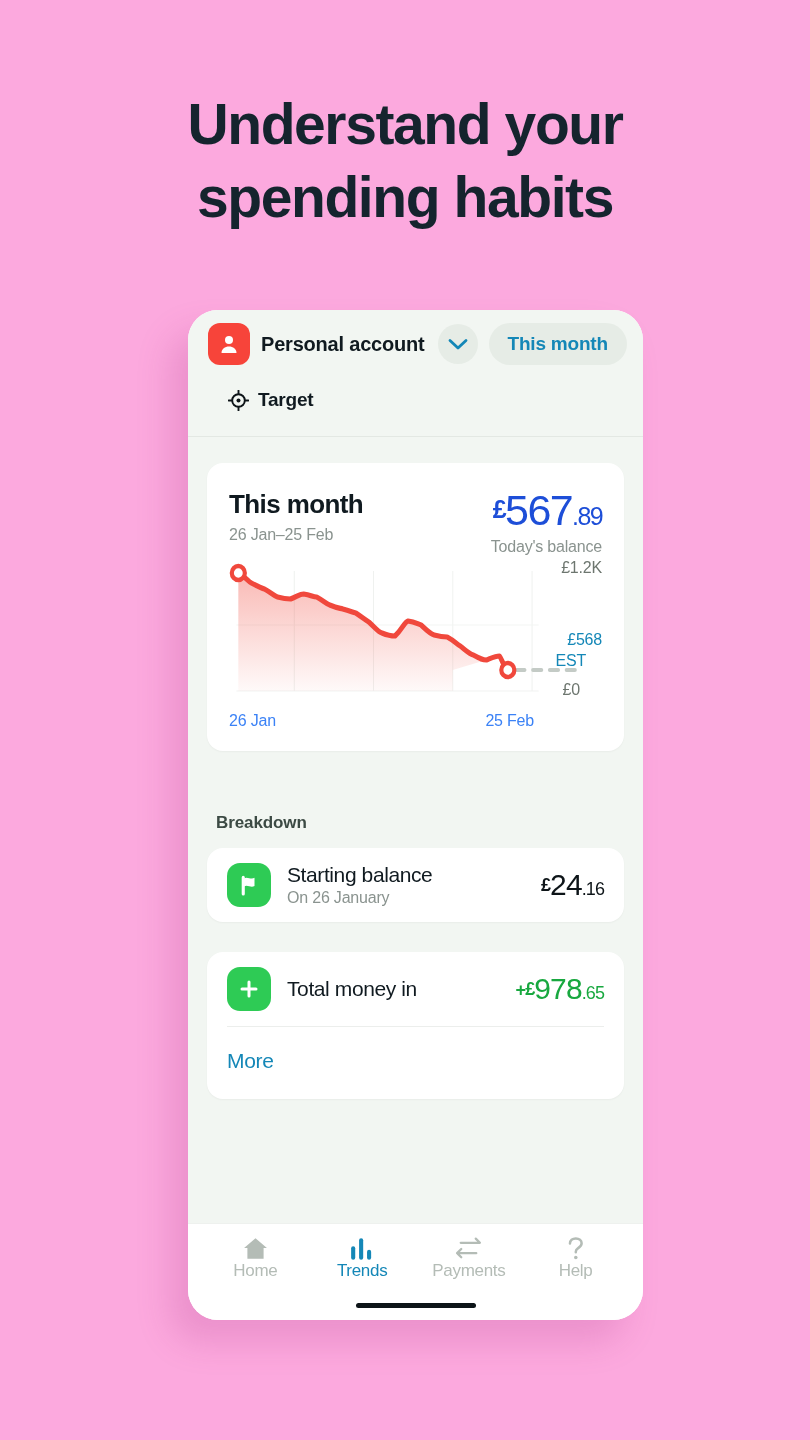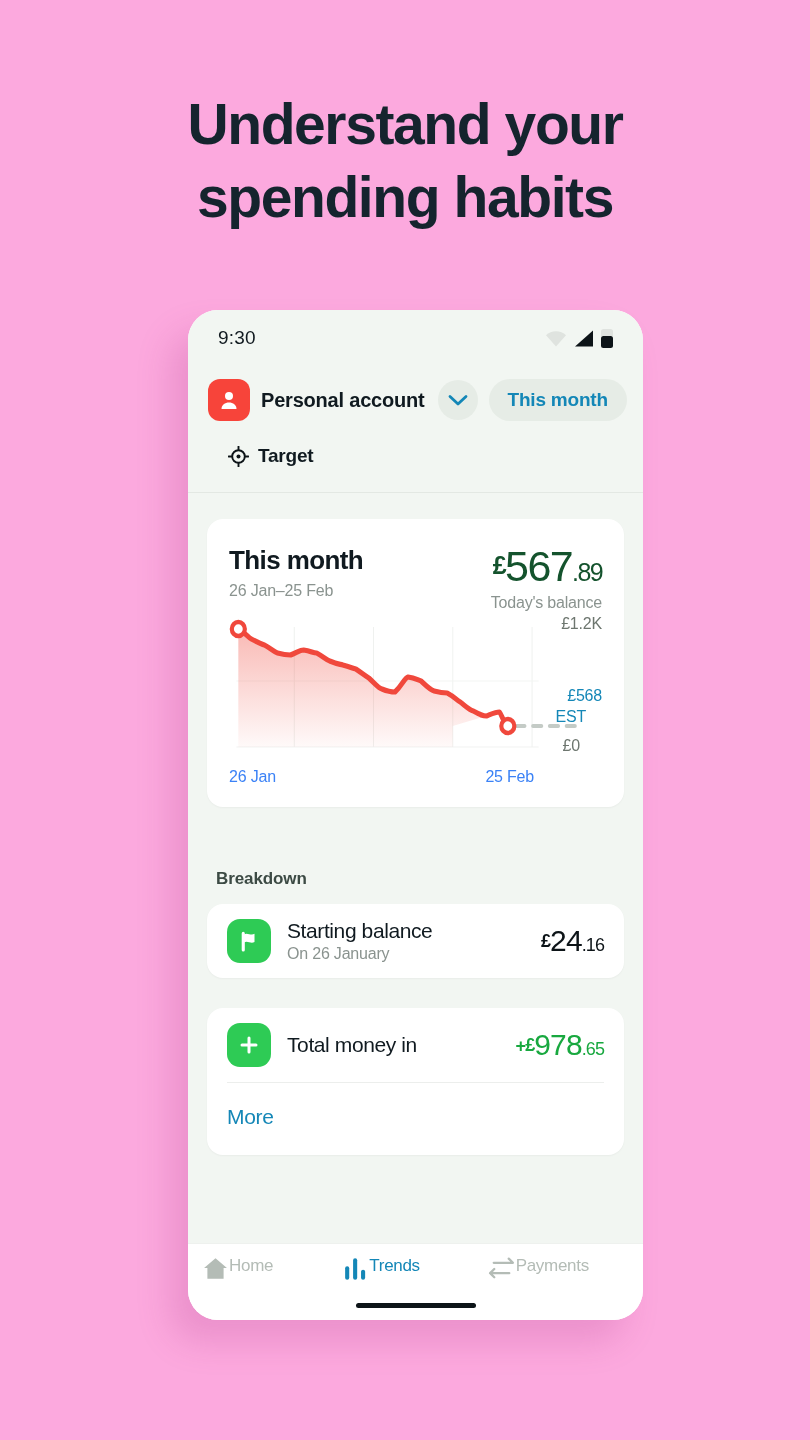--- a/index.html
+++ b/index.html
@@ -139,21 +139,21 @@
   .bal-left .bal-title {
     font-size:26px; font-weight:700; color:#101a20;
     letter-spacing:-0.6px;
   }
   .bal-left .bal-range {
     margin-top:6px;
     font-size:16px; color:#8a938f; letter-spacing:-0.2px;
   }
   .bal-right { text-align:right; }
   .bal-amount {
-    color:#14532d;
+    color:#1d4ed8;
     letter-spacing:-1.6px;
     line-height:1;
     white-space:nowrap;
   }
   .bal-amount .cur { font-size:25px; font-weight:600; vertical-align:0.28em; }
   .bal-amount .int { font-size:43px; font-weight:500; }
   .bal-amount .dec { font-size:25px; font-weight:500; }
   .bal-sub {
     margin-top:6px;
     font-size:16px; color:#8a938f; letter-spacing:-0.2px;
@@ -237,21 +237,21 @@
     flex:0 0 auto;
     background:#ffffff;
     border-top:1px solid #eef1ee;
     padding:12px 14px 0 14px;
     position:relative;
     z-index:5;
   }
   .nav-items { display:flex; }
   .nav-item {
     flex:1 1 0;
-    display:flex; flex-direction:row; gap:0;
+    display:flex; flex-direction:column; align-items:center; gap:0;
   }
   .nav-label {
     font-size:17px; color:#b4bcb6; letter-spacing:-0.3px;
   }
   .nav-item.active .nav-label { color:#1487b7; }
   .home-indicator {
     width:120px; height:5px; border-radius:3px;
     background:#0d1418;
     margin:22px auto 12px auto;
   }
@@ -261,35 +261,20 @@
 
 <div class="headline">
   <span class="l">Understand your</span>
   <span class="l">spending habits</span>
 </div>
 
 <div class="phone">
 
   <div class="phone-top">
 
-    <div class="statusbar">
-      <div class="status-time">9:30</div>
-      <div class="status-icons">
-        <svg class="sbar-svg" width="22" height="17" viewBox="0 0 22 17">
-          <path d="M11 16.5 1 5.2C3.6 2.7 7.1 1.2 11 1.2s7.4 1.5 10 4z" fill="#dfe3df"></path>
-        </svg>
-        <svg class="sbar-svg" width="20" height="17" viewBox="0 0 20 17">
-          <path d="M19 16.5H1L19 0.5z" fill="#0d1418"></path>
-        </svg>
-        <svg class="sbar-svg" width="12" height="19" viewBox="0 0 12 19">
-          <rect x="0" y="0" width="12" height="19" rx="2.5" fill="#dfe3df"></rect>
-          <rect x="0" y="7" width="12" height="12" rx="2.5" fill="#0d1418"></rect>
-        </svg>
-      </div>
-    </div>
 
     <div class="acct-row">
       <div class="avatar">
         <svg width="24" height="24" viewBox="0 0 24 24">
           <circle cx="12" cy="8" r="4" fill="#ffffff"></circle>
           <path d="M4.5 21c0-4.1 3.4-6.5 7.5-6.5s7.5 2.4 7.5 6.5z" fill="#ffffff"></path>
         </svg>
       </div>
       <div class="acct-name">Personal account</div>
       <div class="chev-btn">
@@ -433,18 +418,25 @@
         <span class="nav-label">Trends</span>
       </div>
 
       <div class="nav-item">
         <svg width="29" height="25" viewBox="0 0 28 24">
           <path d="M25 6.5H6.5M21 2.5l4 4M3 16.5h18.5M7 12.5l-4 4 4 4" stroke="#b4bcb6" stroke-width="2.2" fill="none" stroke-linecap="round" stroke-linejoin="round"></path>
         </svg>
         <span class="nav-label">Payments</span>
       </div>
 
+      <div class="nav-item">
+        <svg width="20" height="25" viewBox="0 0 18 24">
+          <path d="M3.2 7.2c0-3 2.4-4.9 5.6-4.9 3.2 0 5.6 1.8 5.6 4.6 0 2.6-1.7 3.8-3.6 5-1.4 0.9-2 1.6-2 3.1v0.6" stroke="#b4bcb6" stroke-width="2.4" fill="none" stroke-linecap="round"></path>
+          <circle cx="8.8" cy="20.6" r="1.7" fill="#b4bcb6"></circle>
+        </svg>
+        <span class="nav-label">Help</span>
+      </div>
 
     </div>
     <div class="home-indicator"></div>
   </div>
 
 </div>
 
 </body></html>

